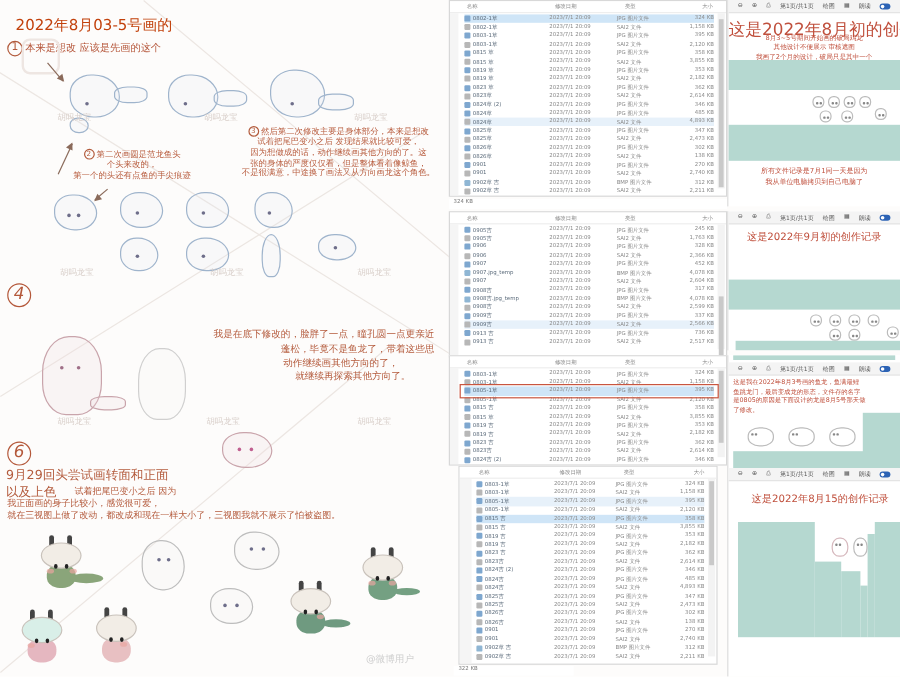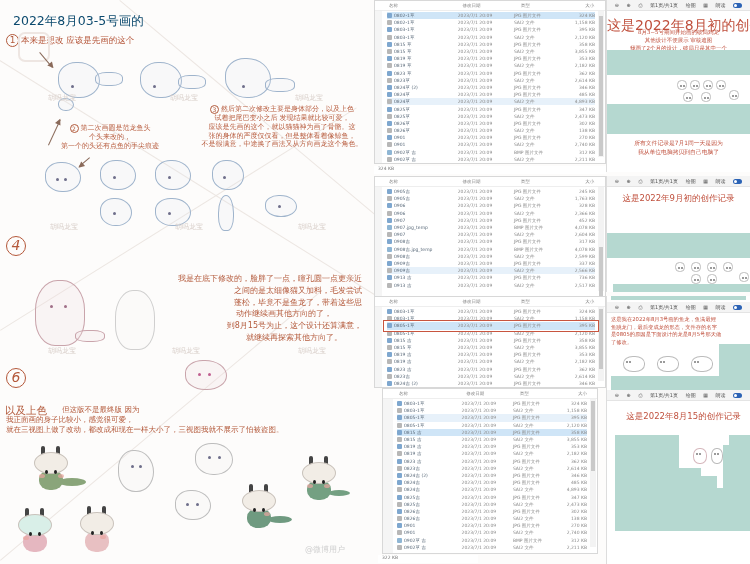--- a/index.html
+++ b/index.html
@@ -2,21 +2,21 @@
 <html><head>
 <meta charset="utf-8">
 <style>
 *{box-sizing:border-box;margin:0;padding:0}
 html,body{width:750px;height:564px;overflow:hidden;background:#fff;font-family:"DejaVu Sans",sans-serif}
 #root{position:relative;width:750px;height:564px;background:#fdfcfb;overflow:hidden}
 .wm-line{position:absolute;height:1px;background:#ece6e2;transform-origin:0 0}
 .left{position:absolute;left:0;top:0;width:372px;height:564px}
 .t{position:absolute;color:#b5563a;white-space:nowrap;line-height:1.25}
 .t.small{font-size:7px;color:#b85c3e;text-align:center}
-.t.big{font-size:13px;color:#0c4a6e}
+.t.big{font-size:13px;color:#c2410c}
 .circnum{display:inline-block;width:13px;height:13px;border:1.3px solid #b25a3b;border-radius:50%;font-size:9px;line-height:11px;text-align:center;color:#b25a3b;margin-right:2px;vertical-align:middle}
 .circbig{position:absolute;width:20px;height:20px;border:1.6px solid #b4583a;border-radius:50%;font-size:14px;line-height:17px;text-align:center;color:#b4583a;font-style:italic}
 .sketch{position:absolute;border:1px solid #9fb4cc;border-radius:45% 55% 50% 50%;background:rgba(220,230,240,.15)}
 .sketch.pink{border-color:#c9a4ab;background:rgba(240,220,225,.25)}
 .sketch.gray{border-color:#bdbdbd;background:rgba(240,240,240,.2)}
 .sketch .eye{position:absolute;width:3px;height:3px;background:#6e6e8a;border-radius:50%}
 .colored{position:absolute;border-radius:48% 52% 40% 40%}
 .colored .head{position:absolute;left:0;top:0;width:100%;height:55%;border-radius:50%;background:#f2ede6;border:1px solid #c9c2bb}
 .colored .body{position:absolute;left:15%;top:45%;width:70%;height:50%;border-radius:45%}
 .colored .horn{position:absolute;top:-6px;width:4px;height:9px;background:#444;border-radius:2px 2px 0 0}
@@ -97,23 +97,23 @@
     <div class="wmtext" style="left:170px;top:93px">胡吗龙宝</div>
     <div class="wmtext" style="left:295px;top:93px">胡吗龙宝</div>
 
     <div class="t small" style="left:55px;top:124px;width:110px">
       <div><span class="circnum" style="width:9px;height:9px;font-size:6px;line-height:7px">2</span><span>第二次画圆是范龙鱼头</span></div>
       <div>个头来改的，</div>
       <div>第一个的头还有点鱼的手尖痕迹</div>
     </div>
 
     <div class="t small" style="left:196px;top:105px;width:172px">
-      <div><span class="circnum" style="width:9px;height:9px;font-size:6px;line-height:7px">3</span><span>然后第二次修改主要是身体部分，以及上色</span></div>
+      <div><span class="circnum" style="width:9px;height:9px;font-size:6px;line-height:7px">3</span><span>然后第二次修改主要是身体部分，本来是想改</span></div>
       <div>试着把尾巴变小之后 发现结果就比较可爱，</div>
-      <div>应该是先画的这个，就以猫猫神为画了骨骼。这</div>
+      <div>因为想做成的话，动作继续画其他方向的了。这</div>
       <div>张的身体的严度仅仅看，但是整体看着像鲸鱼，</div>
       <div>不是很满意，中途换了画法又从方向画龙这个角色。</div>
     </div>
 
     <div class="sketch" style="left:45px;top:162px;width:36px;height:30px">
         <span class="eye" style="left:10px;top:15px"></span>
         <span class="eye" style="left:18px;top:15px"></span>
       </div>
     <div class="sketch" style="left:100px;top:160px;width:36px;height:30px">
         <span class="eye" style="left:12px;top:15px"></span>
@@ -134,44 +134,43 @@
     <div class="sketch" style="left:265px;top:195px;width:32px;height:22px">
         <span class="eye" style="left:12px;top:9px"></span>
       </div>
     <div class="wmtext" style="left:50px;top:222px">胡吗龙宝</div>
     <div class="wmtext" style="left:175px;top:222px">胡吗龙宝</div>
     <div class="wmtext" style="left:298px;top:222px">胡吗龙宝</div>
 
     <div class="circbig" style="left:6px;top:236px">4</div>
     <div class="t" style="left:120px;top:273px;font-size:8px;text-align:right;width:242px;line-height:1.48;color:#b45a3c">
       <div>我是在底下修改的，脸胖了一点，瞳孔圆一点更亲近</div>
-      <div>之间的是太细像猫又加料，毛发尝试</div>
       <div>蓬松，毕竟不是鱼龙了，带着这些思</div>
       <div style="padding-right:30px">动作继续画其他方向的了，</div>
-      <div>到8月15号为止，这个设计还算满意，</div>
       <div style="padding-right:20px">就继续再探索其他方向了。</div>
     </div>
     <div class="sketch pink" style="left:35px;top:280px;width:50px;height:66px;border-radius:45% 45% 40% 40%">
         <span class="eye" style="left:14px;top:24px;background:#a07088"></span>
         <span class="eye" style="left:28px;top:24px;background:#a07088"></span>
       </div>
     <div class="sketch pink" style="left:75px;top:330px;width:30px;height:12px;border-radius:40%"></div>
     <div class="sketch gray" style="left:115px;top:290px;width:40px;height:60px;border-radius:45% 45% 40% 40%;opacity:.7"></div>
     <div class="wmtext" style="left:48px;top:346px">胡吗龙宝</div>
     <div class="wmtext" style="left:172px;top:346px">胡吗龙宝</div>
     <div class="wmtext" style="left:298px;top:346px">胡吗龙宝</div>
 
     <div class="sketch pink" style="left:185px;top:360px;width:42px;height:30px">
         <span class="eye" style="left:12px;top:12px;background:#c06090"></span>
         <span class="eye" style="left:22px;top:12px;background:#c06090"></span>
       </div>
 
     <div class="circbig" style="left:6px;top:368px">6</div>
+    <div class="t" style="left:5px;top:390px;font-size:10.5px;color:#b35a3c">9月29回头尝试画转面和正面</div>
     <div class="t" style="left:5px;top:404px;font-size:10.5px;color:#b35a3c">以及上色</div>
-    <div class="t" style="left:62px;top:405px;font-size:7.5px;color:#b45a3c">但这版不是最终版 因为</div>
+    <div class="t" style="left:62px;top:405px;font-size:7.5px;color:#b45a3c">试着把尾巴变小之后 因为</div>
     <div class="t" style="left:6px;top:415px;font-size:7.5px;color:#b45a3c">我正面画的身子比较小，感觉很可爱，</div>
     <div class="t" style="left:6px;top:425px;font-size:7.5px;color:#b45a3c">就在三视图上做了改动，都改成和现在一样大小了，三视图我就不展示了怕被盗图。</div>
 
     <div class="colored" style="left:34px;top:452px;width:34px;height:40px">
       <div class="horn" style="left:7px"></div>
         <div class="horn" style="left:22px"></div>
       <div class="body" style="background:#8aa57a"></div>
         <div class="head"></div>
       <div class="e" style="left:11px"></div>
         <div class="e" style="left:20px"></div>

